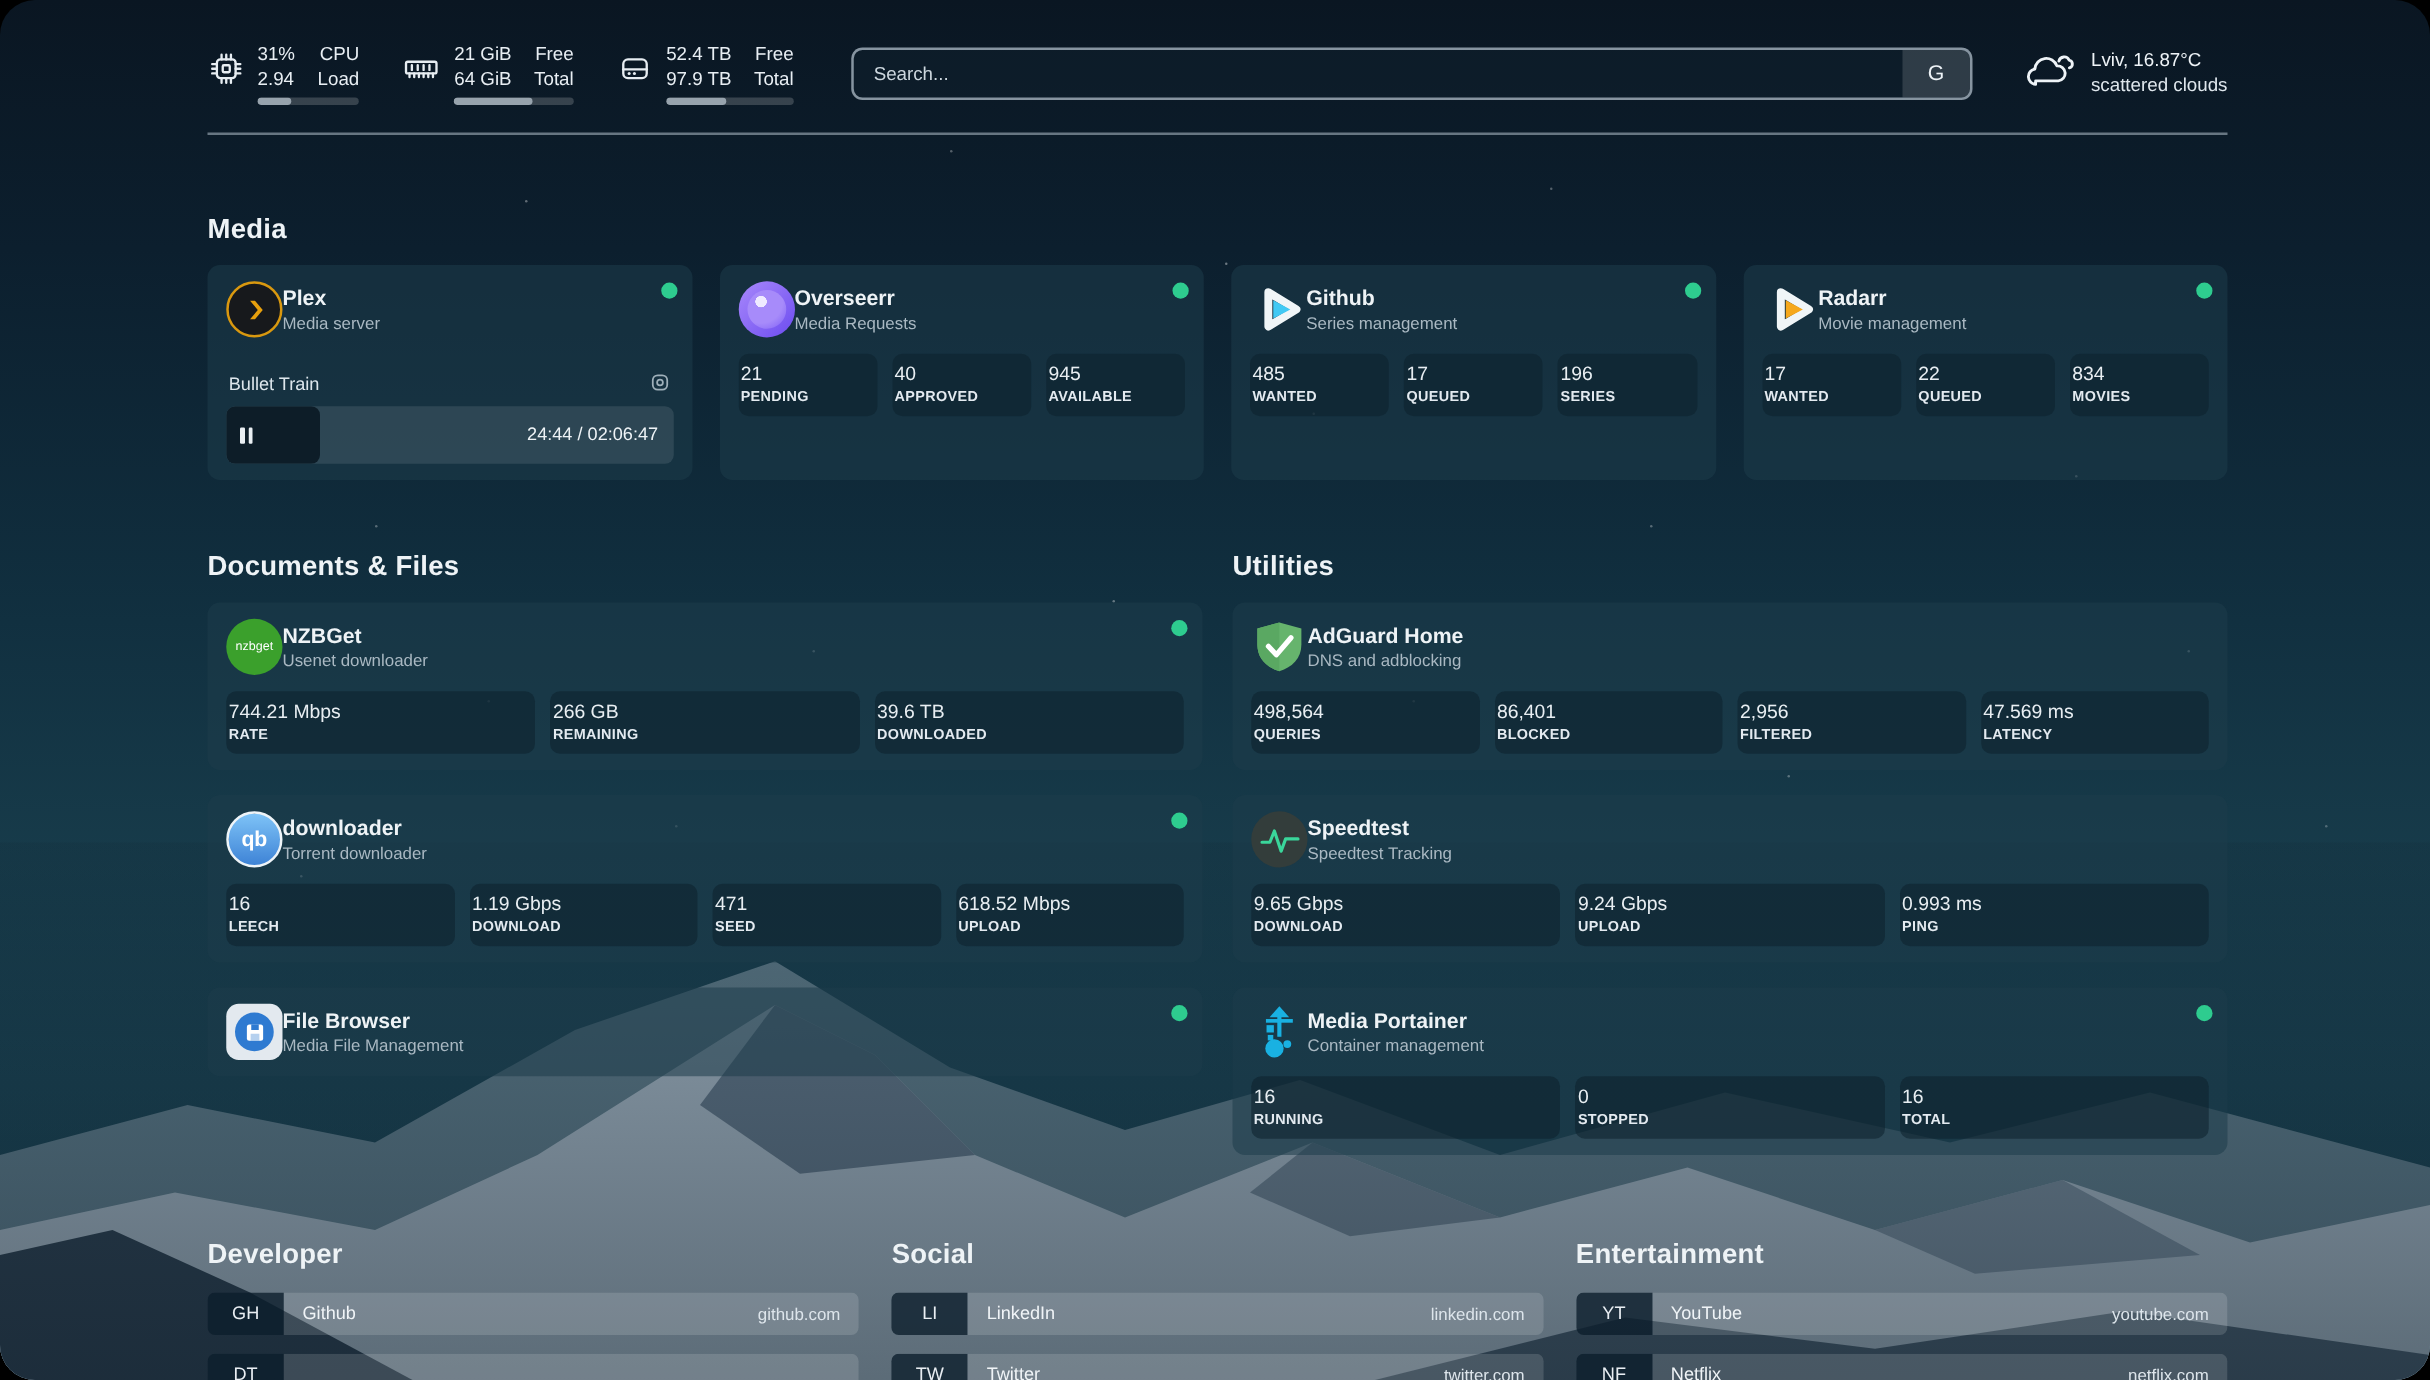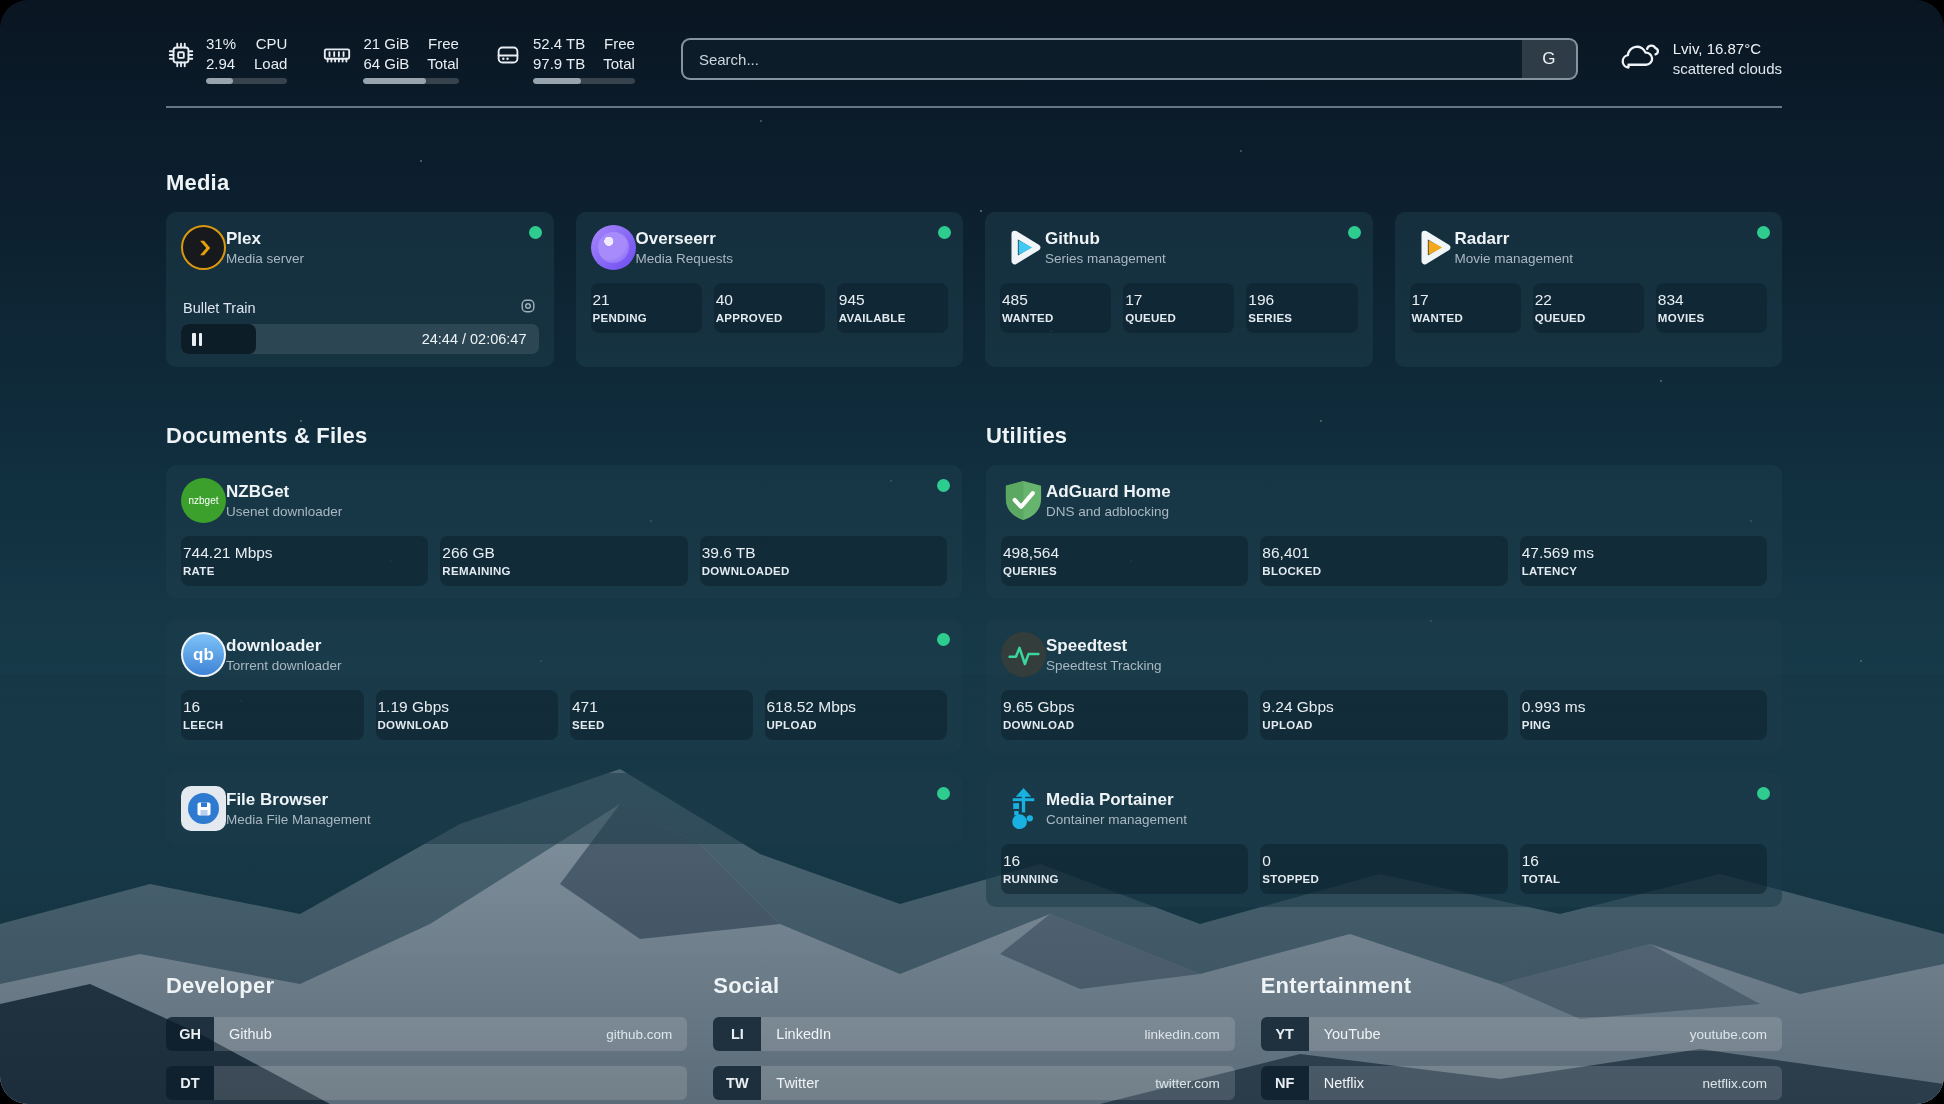--- a/index.html
+++ b/index.html
@@ -72,39 +72,39 @@
     color:#fff; font-size:17px; font-weight:600; }
   .icon-filebrowser { border-radius:10px; background:#e3e9ef; }
   .icon-filebrowser .fb-circle { width:31px; height:31px; border-radius:50%; background:#2e7ad1;
     display:flex; align-items:center; justify-content:center; }
   .icon-speedtest { border-radius:50%; background:#333d3b; }
 
   
   .np { margin-top:27px; }
   .np-title-row { display:flex; justify-content:space-between; align-items:center; padding:1px 3px 7px 2px;
     font-size:14.5px; color:#dde6ec; }
-  .np-bar { height:30px; background:rgba(255,255,255,.10); border-radius:7px; position:relative;
+  .np-bar { height:46px; background:rgba(255,255,255,.10); border-radius:7px; position:relative;
     display:flex; align-items:center; overflow:hidden; }
   .np-elapsed { position:absolute; left:0; top:0; bottom:0; background:rgba(9,24,34,.88); border-radius:7px;
     display:flex; align-items:center; padding-left:11px; gap:3px; }
   .pause-bar { width:3.5px; height:13px; background:#e9eff3; border-radius:1px; }
   .np-time { margin-left:auto; padding-right:12px; font-size:14.5px; font-weight:500; color:#eef3f6; position:relative; }
 
   
   .twocol { display:grid; grid-template-columns:1fr 1fr; gap:24px; margin-top:56px; }
   .col-title { margin-bottom:16px; }
   .vstack .card { margin-bottom:20px; }
   .vstack .card:last-child { margin-bottom:0; }
 
   
   .bookmarks { display:grid; grid-template-columns:repeat(3,1fr); gap:26px; margin-top:66px; padding-bottom:44px; }
   .bm-title { margin-bottom:18px; }
   .bm-row { display:flex; height:34px; margin-bottom:15px; border-radius:6px; overflow:hidden; cursor:pointer; }
   .bm-row:last-child { margin-bottom:0; }
-  .bm-abbr { width:48px; flex:none; background:rgba(12,30,44,.78); color:#e9eef3; font-size:14.5px; font-weight:700;
+  .bm-abbr { width:61px; flex:none; background:rgba(12,30,44,.78); color:#e9eef3; font-size:14.5px; font-weight:400;
     display:flex; align-items:center; justify-content:center; }
   .bm-body { flex:1; background:rgba(255,255,255,.14); display:flex; align-items:center; padding:0 15px; }
   .bm-name { font-size:14.5px; color:#f0f4f7; }
   .bm-url { margin-left:auto; font-size:13.5px; color:#dde5eb; }
 </style>
 </head>
 <body>
 
 <div class="screen">
 
@@ -443,20 +443,24 @@
           <div class="stats">
             <div class="stat">
               <div class="stat-value">498,564</div>
                 <div class="stat-label">QUERIES</div>
             </div>
             <div class="stat">
               <div class="stat-value">86,401</div>
                 <div class="stat-label">BLOCKED</div>
             </div>
             <div class="stat">
+              <div class="stat-value">2,956</div>
+                <div class="stat-label">FILTERED</div>
+            </div>
+            <div class="stat">
               <div class="stat-value">47.569 ms</div>
                 <div class="stat-label">LATENCY</div>
             </div>
           </div>
         </div>
 
         <div class="card">
           <div class="card-head">
             <span class="app-icon icon-speedtest">
               <svg width="40" height="36" viewBox="0 0 44 40">

